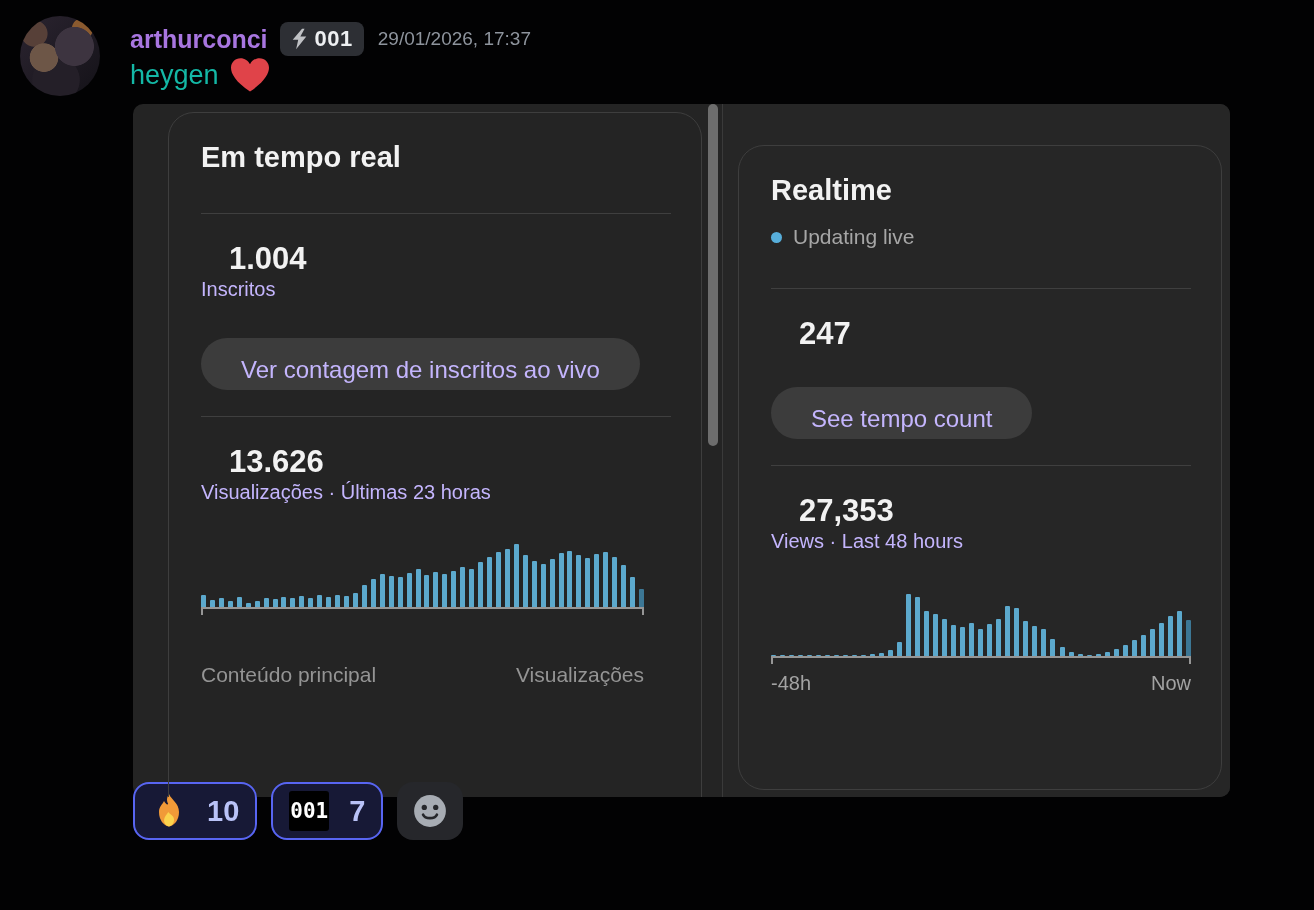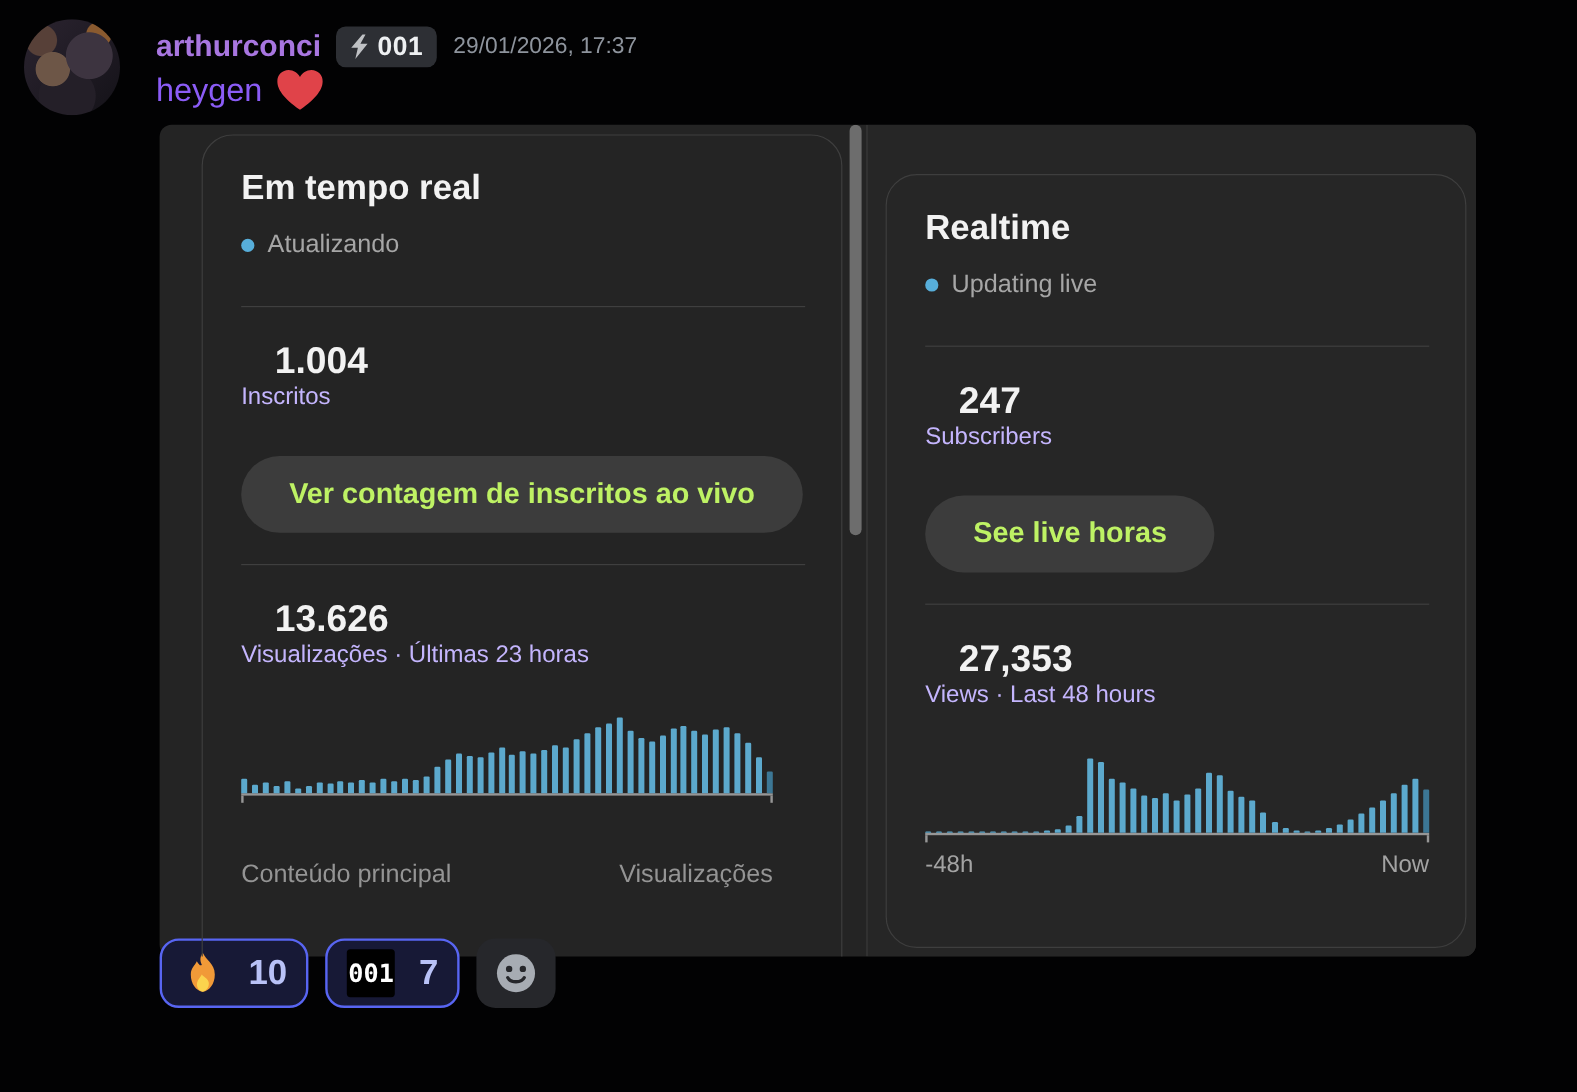--- a/index.html
+++ b/index.html
@@ -21,21 +21,21 @@
       radial-gradient(circle at 45% 80%, #241f28 0 30%, transparent 31%),
       linear-gradient(135deg,#2b2430,#141218);
   }
   .msg-header{ position:absolute; left:130px; top:20px; display:flex; align-items:center; height:38px; }
   .username{ font-size:25px; font-weight:600; color:var(--purple); cursor:pointer; }
   .clan-badge{ margin-left:12px; display:flex; align-items:center; gap:7px; height:34px;
     background:#2d2f34; border-radius:8px; padding:0 11px; cursor:pointer; }
   .clan-badge .tag{ font-size:22px; font-weight:700; color:#eef0f2; letter-spacing:0.5px; }
   .timestamp{ margin-left:14px; font-size:19px; color:#8e949d; }
   .msg-text{ position:absolute; left:130px; top:58px; display:flex; align-items:center;
-    font-size:27px; color:#8b5cf6; }
+    font-size:27px; color:#14b8a6; }
   .msg-text svg{ margin-left:12px; }
 
   
   .attachment{ position:absolute; left:133px; top:104px; width:1097px; height:693px;
     border-radius:10px; background:#242424; overflow:hidden; cursor:pointer; }
   .right-region{ position:absolute; left:590px; top:0; right:0; bottom:0; background:#262626; }
   .seam{ position:absolute; left:589px; top:0; bottom:0; width:1px; background:#3a3a3a; }
   .scroll-thumb{ position:absolute; left:575px; top:0; width:10px; height:342px;
     background:#6d6d6d; border-radius:5px; z-index:3; }
 
@@ -45,23 +45,23 @@
   .right-card{ left:605px; top:41px; width:484px; height:645px; }
 
   .card-title{ font-size:29px; font-weight:700; color:#f2f2f2; line-height:36px; }
   .status-row{ margin-top:16px; display:flex; align-items:center; height:26px; }
   .status-dot{ width:11px; height:11px; border-radius:50%; background:var(--dot); margin-right:11px; }
   .status-text{ font-size:21px; color:#a6a6a6; }
   .divider{ margin-top:38px; border-top:1px solid #3f3f3f; }
   .divider2{ margin-top:26px; border-top:1px solid #3f3f3f; }
   .stat-num{ margin-top:28px; font-size:31px; font-weight:700; color:#f2f2f2; line-height:34px;margin-left:28px; }
   .stat-label{ font-size:20px; color:#c4b5fd; line-height:26px; }
-  .pill-button{ margin-top:36px; display:block; width:fit-content; height:64px; line-height:64px;
-    padding:0 40px; border:none; border-radius:32px; background:#3c3c3c; color:#bef264;
-    font-family:inherit; font-size:24px; font-weight:700; cursor:pointer; }
+  .pill-button{ margin-top:36px; display:block; width:fit-content; height:52px; line-height:64px;
+    padding:0 40px; border:none; border-radius:32px; background:#3c3c3c; color:#c4b5fd;
+    font-family:inherit; font-size:24px; font-weight:400; cursor:pointer; }
 
   .chart{ margin-top:32px; height:72px; display:flex; align-items:flex-end;
     justify-content:space-between; border-bottom:2px solid #969696; position:relative; }
   .left-card .chart{ width:443px; }
   .right-card .chart{ width:420px; }
   .chart::before,.chart::after{ content:''; position:absolute; bottom:-8px; width:2px; height:6px; background:#969696; }
   .chart::before{ left:0; } .chart::after{ right:0; }
   .bar{ width:5px; background:var(--bar); border-radius:1px 1px 0 0; }
   .bar.muted{ background:var(--bar-muted); }
 
@@ -107,24 +107,20 @@
     </svg>
   </div>
 
   <div class="attachment">
     <div class="right-region"></div>
     <div class="seam"></div>
     <div class="scroll-thumb"></div>
 
     <div class="card left-card">
       <div class="card-title">Em tempo real</div>
-      <div class="status-row">
-        <span class="status-dot"></span>
-        <span class="status-text">Atualizando</span>
-      </div>
       <div class="divider"></div>
       <div class="stat-num">1.004</div>
       <div class="stat-label">Inscritos</div>
       <button class="pill-button">Ver contagem de inscritos ao vivo</button>
       <div class="divider2"></div>
       <div class="stat-num">13.626</div>
       <div class="stat-label">Visualizações · Últimas 23 horas</div>
       <div class="chart" id="left-chart">
           <div class="bar" style="height: 12px;"></div>
           <div class="bar" style="height: 7px;"></div>
@@ -184,22 +180,21 @@
     </div>
 
     <div class="card right-card">
       <div class="card-title">Realtime</div>
       <div class="status-row">
         <span class="status-dot"></span>
         <span class="status-text">Updating live</span>
       </div>
       <div class="divider"></div>
       <div class="stat-num">247</div>
-      <div class="stat-label">Subscribers</div>
-      <button class="pill-button">See live horas</button>
+      <button class="pill-button">See tempo count</button>
       <div class="divider2"></div>
       <div class="stat-num">27,353</div>
       <div class="stat-label">Views · Last 48 hours</div>
       <div class="chart" id="right-chart">
           <div class="bar" style="height: 1px;"></div>
           <div class="bar" style="height: 1px;"></div>
           <div class="bar" style="height: 1px;"></div>
           <div class="bar" style="height: 1px;"></div>
           <div class="bar" style="height: 1px;"></div>
           <div class="bar" style="height: 1px;"></div>

